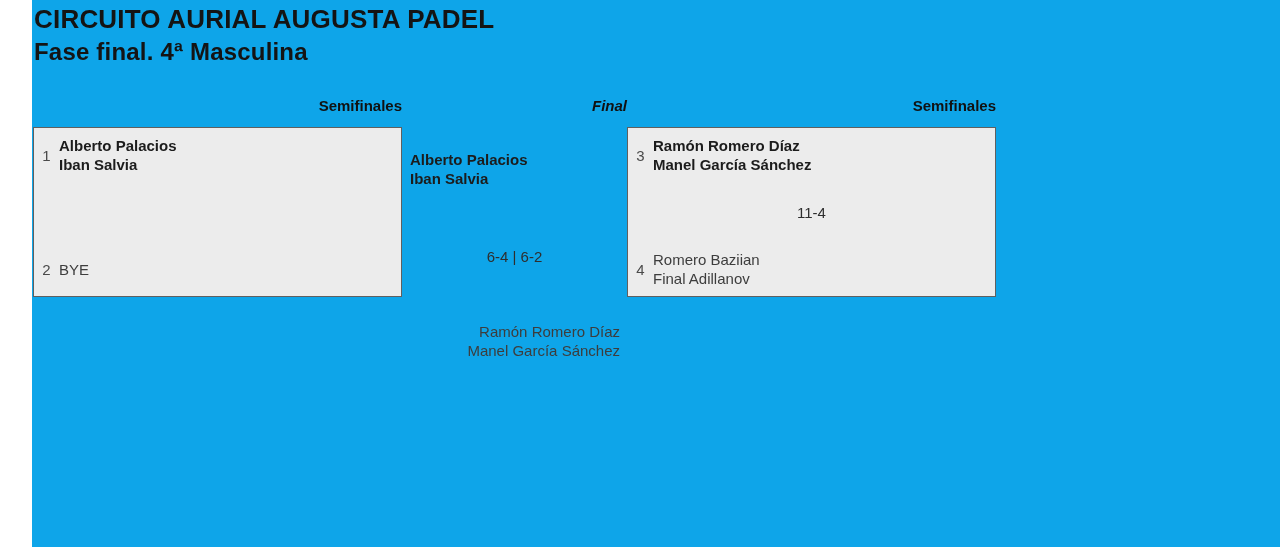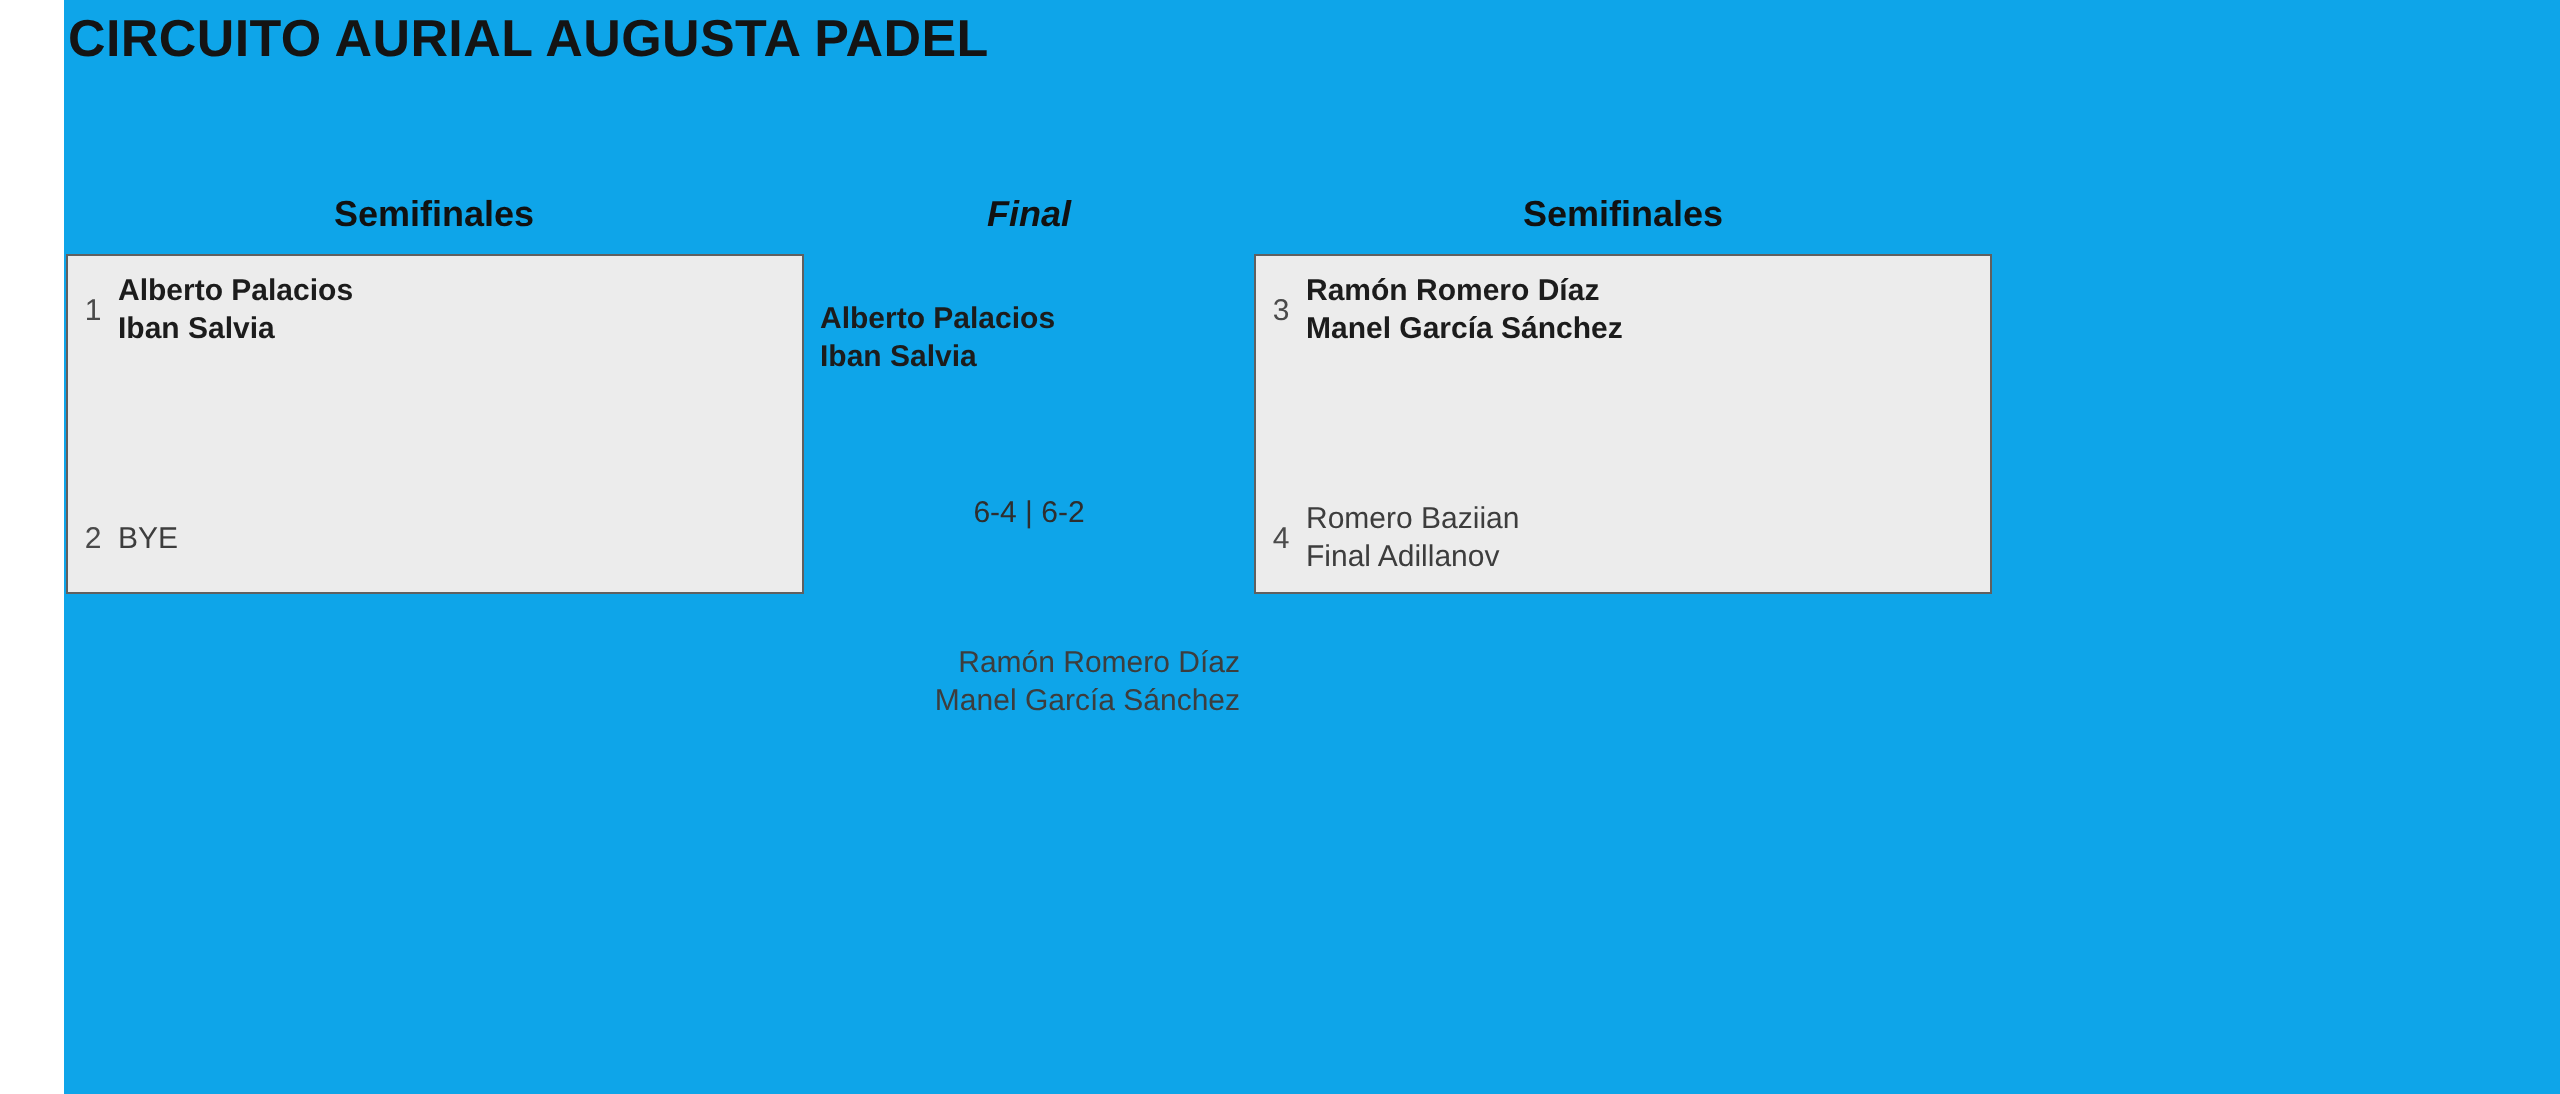--- a/index.html
+++ b/index.html
@@ -20,22 +20,22 @@
     color: #141414; letter-spacing: 0.2px;
   }
   .subtitle {
     font-size: 24px; line-height: 31px; font-weight: 700;
     color: #141414; letter-spacing: 0.2px;
   }
   .logo { position: absolute; left: 1045px; top: 0; width: 235px; height: 75px; cursor: pointer; }
   
   .round-title {
     position: absolute; top: 97px;
-    font-size: 18px; font-weight: 700; color: #111111;
-    text-align: center;
+    font-size: 15px; font-weight: 700; color: #111111;
+    text-align: right;
   }
   .round-title.rt-left  { left: 0;     width: 370px; }
   .round-title.rt-final { left: 370px; width: 225px; font-style: italic; }
   .round-title.rt-right { left: 595px; width: 369px; }
   
   .match-box {
     position: absolute; top: 127px; height: 170px;
     background: #ECECEC; border: 1px solid #606060;
     display: flex; flex-direction: column; justify-content: space-between;
     padding: 8px 0;
@@ -63,20 +63,21 @@
   }
   .final-team2 { position: absolute; right: 7px; top: 195px; text-align: right; }
 </style>
 </head>
 <body>
 
 <div class="page">
 
   <div class="titles">
     <div class="title">CIRCUITO AURIAL AUGUSTA PADEL</div>
+    <div class="subtitle">Fase final. 4ª Masculina</div>
   </div>
 
 
   <div class="round-title rt-left">Semifinales</div>
   <div class="round-title rt-final">Final</div>
   <div class="round-title rt-right">Semifinales</div>
 
   <div class="match-box mb-left">
     <div class="team-row">
       <span class="seed">1</span>
@@ -108,20 +109,21 @@
   </div>
 
   <div class="match-box mb-right">
     <div class="team-row">
       <span class="seed">3</span>
       <div class="players winner">
         <span>Ramón Romero Díaz</span>
         <span>Manel García Sánchez</span>
       </div>
     </div>
+    <div class="box-score">11-4</div>
     <div class="team-row">
       <span class="seed">4</span>
       <div class="players">
         <span>Romero Baziian</span>
         <span>Final Adillanov</span>
       </div>
     </div>
   </div>
 
 </div>

